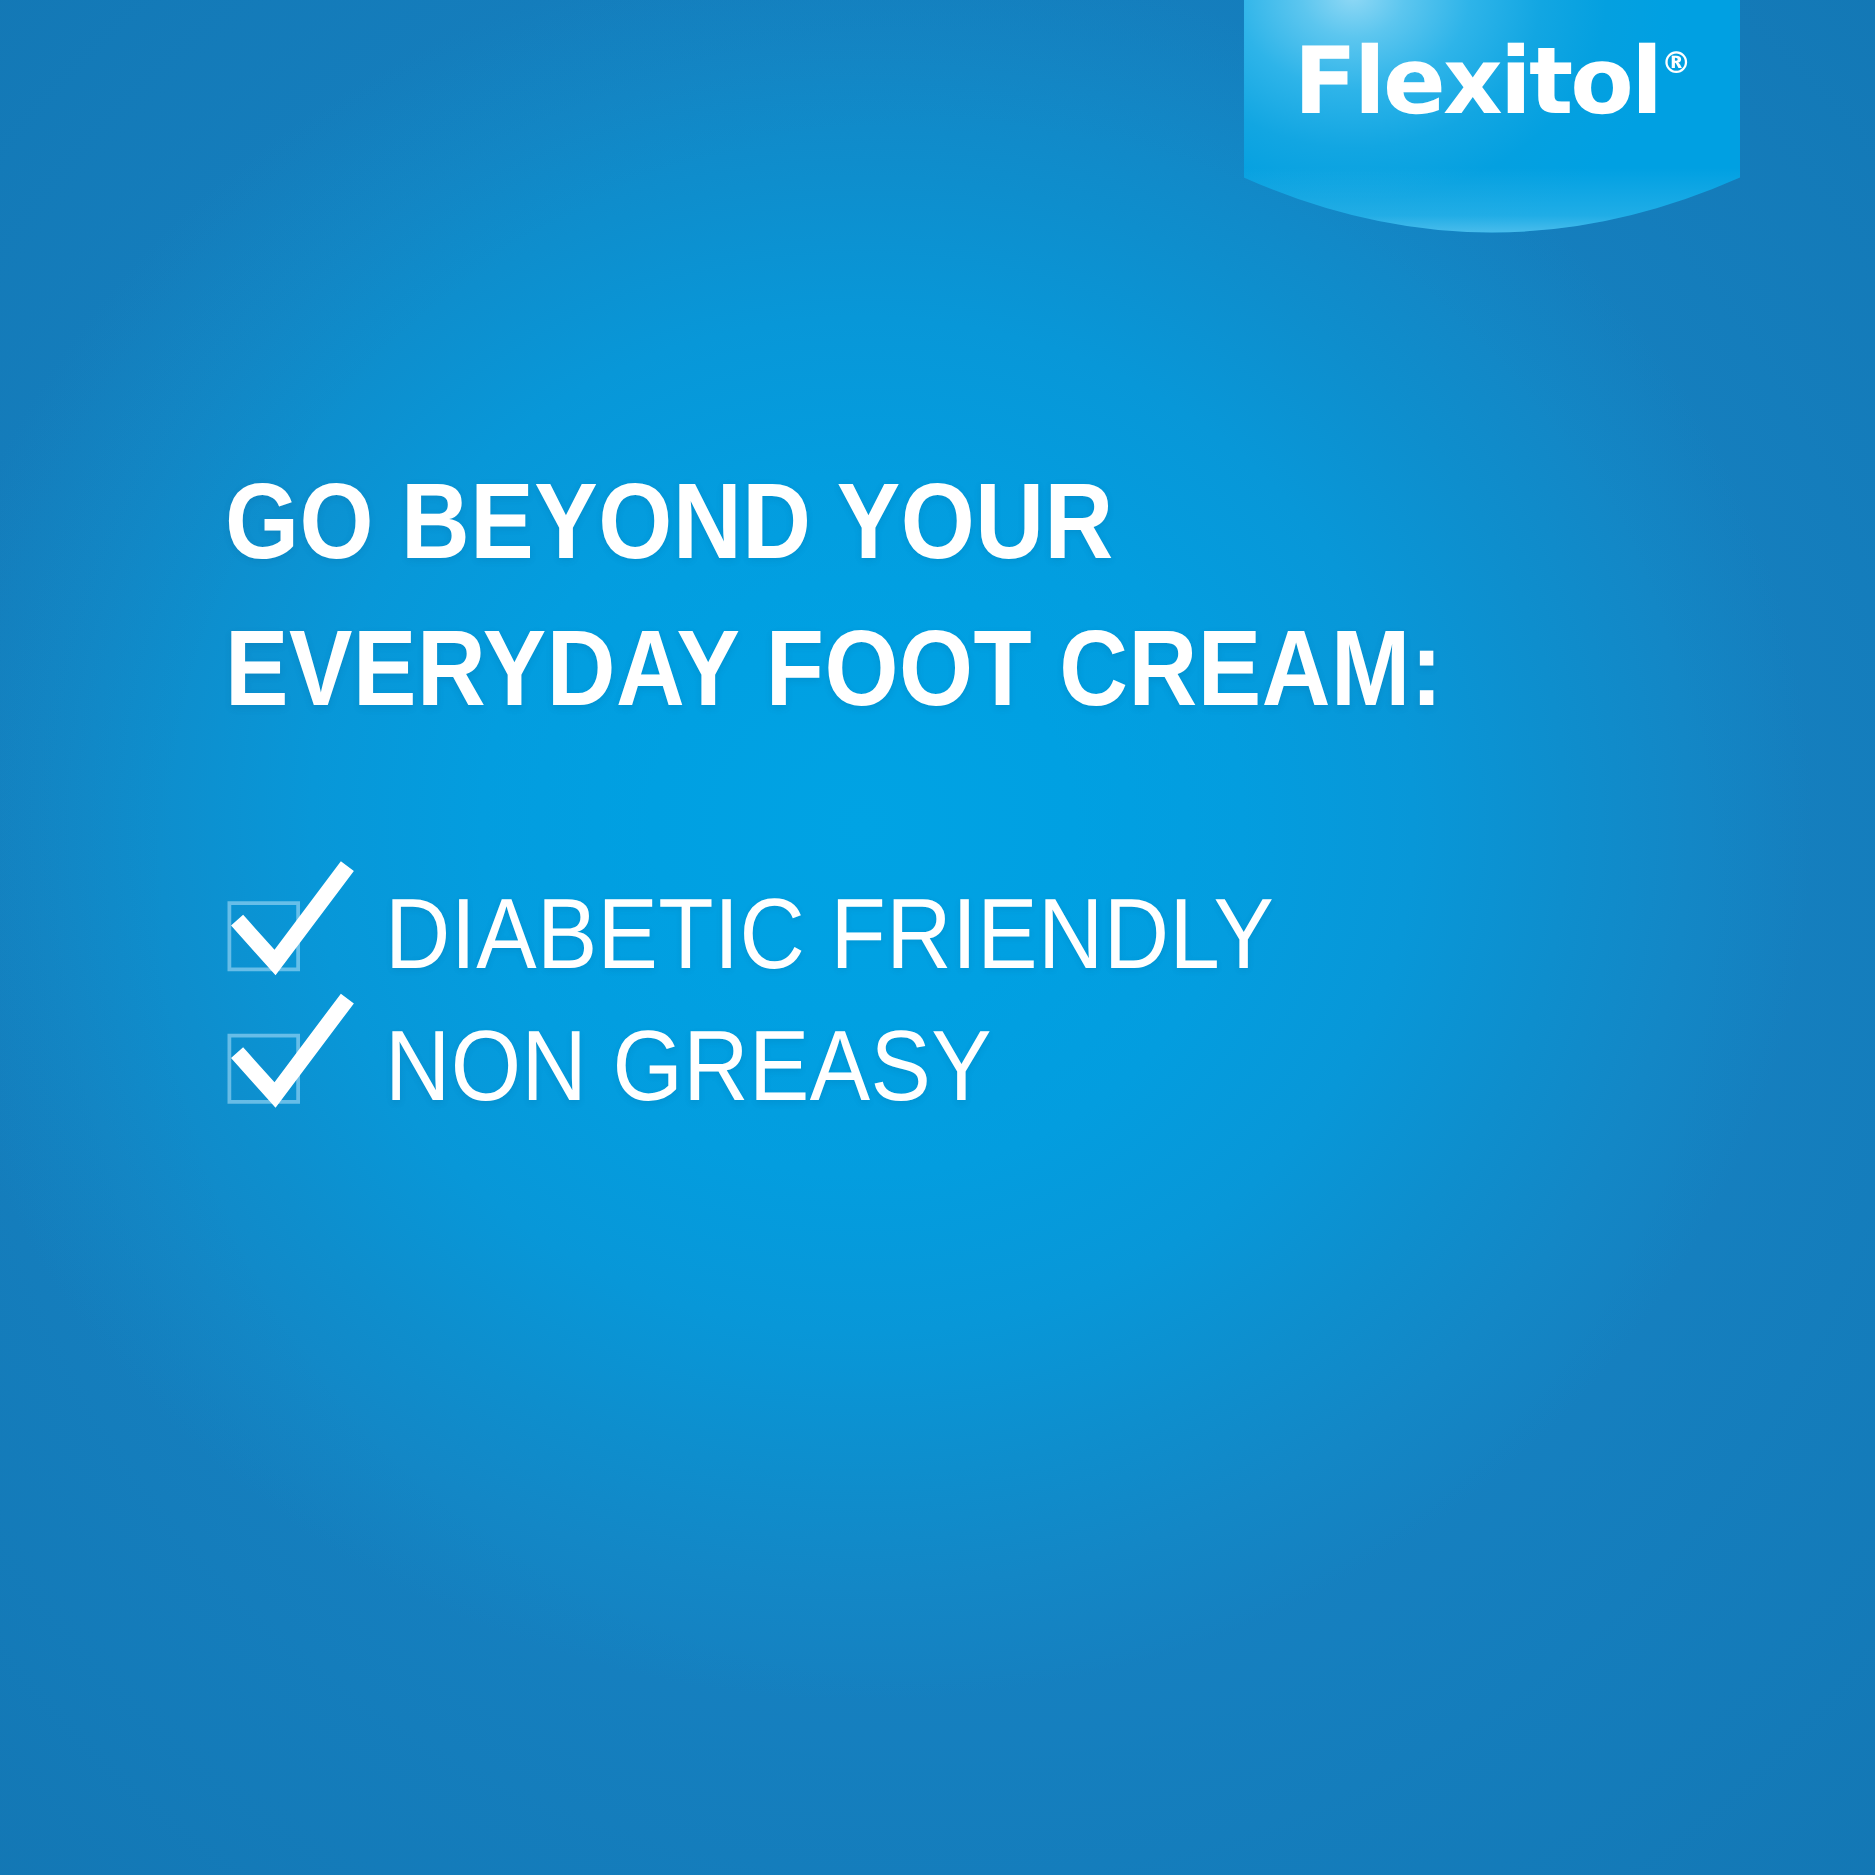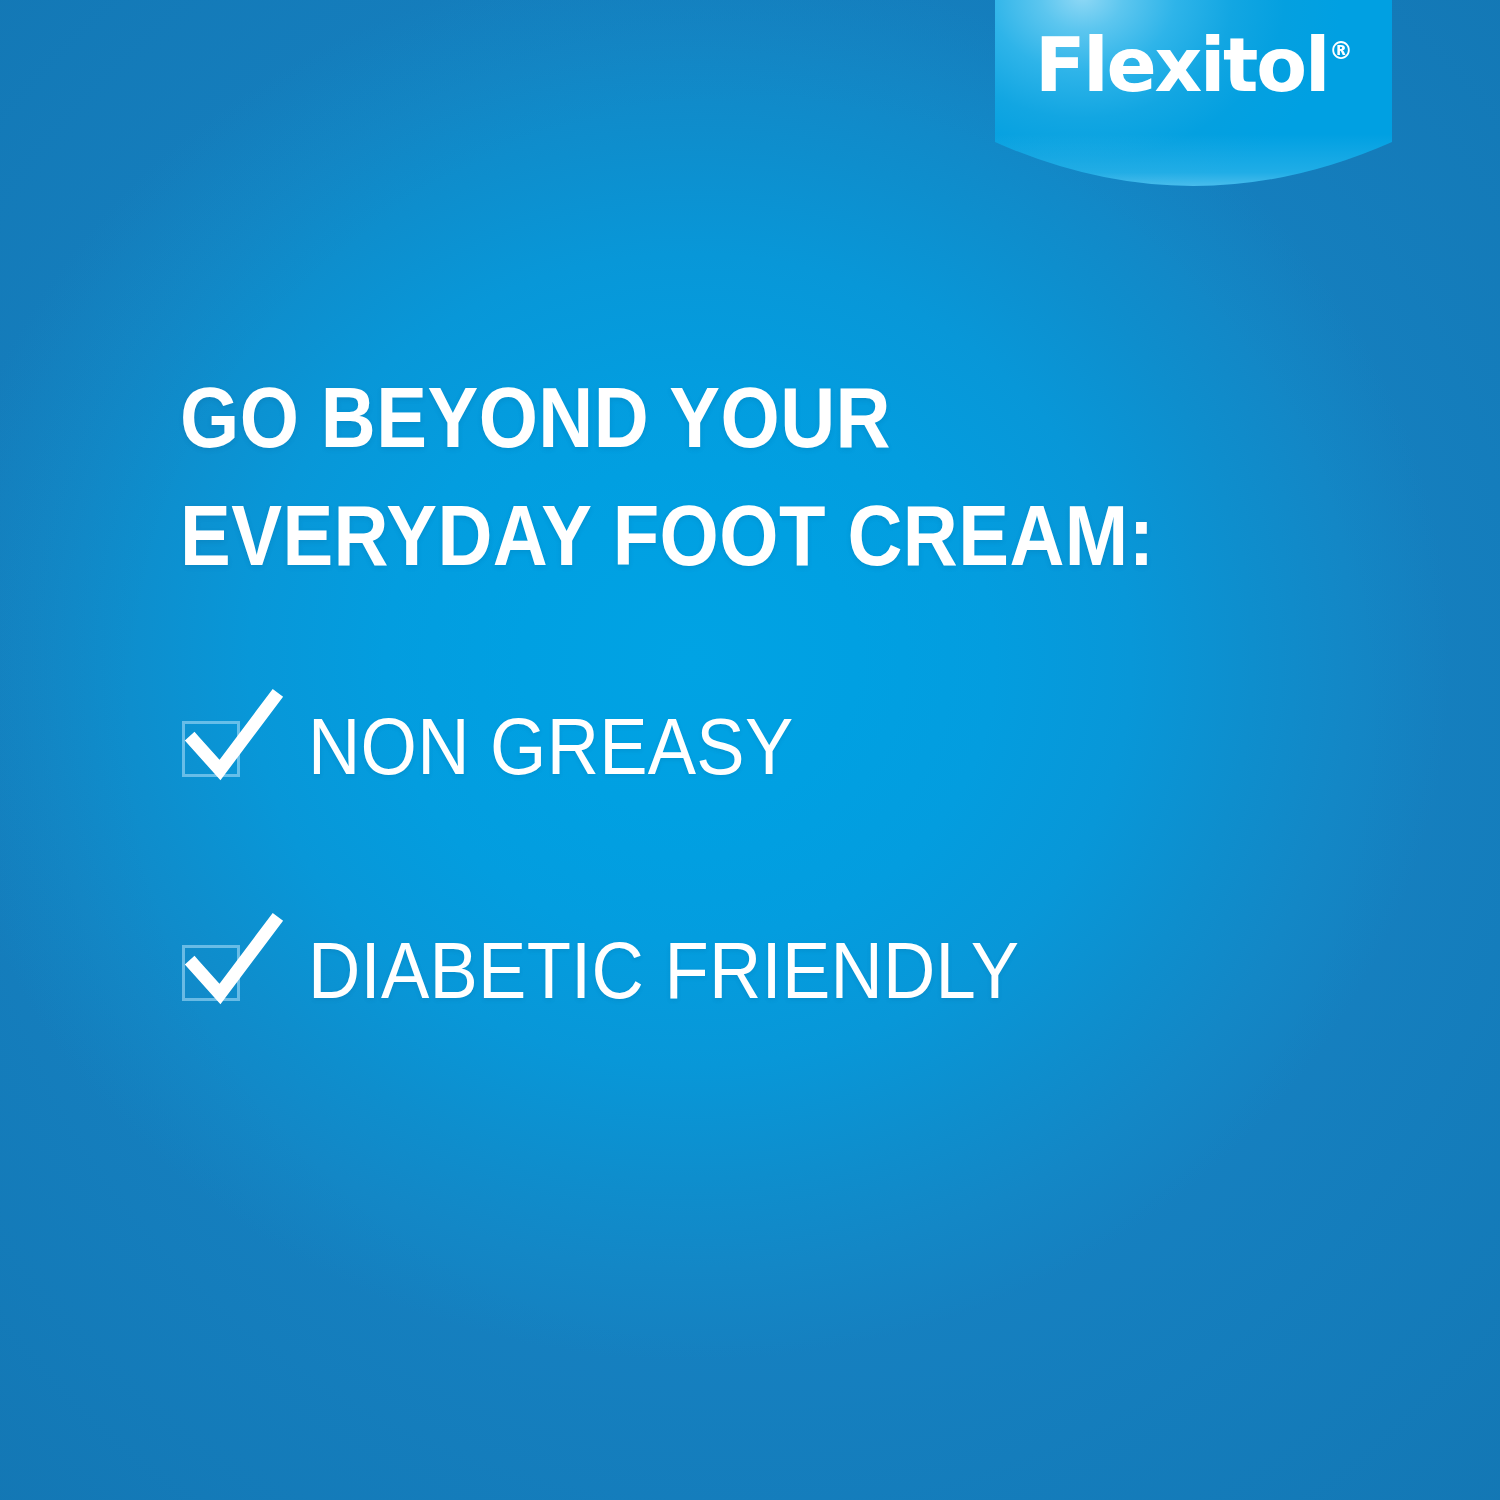--- a/index.html
+++ b/index.html
@@ -184,39 +184,39 @@
   </div>
 
   <div class="headline">
     <span class="headline-line">GO BEYOND YOUR</span>
     <span class="headline-line">EVERYDAY FOOT CREAM:</span>
   </div>
 
   <div class="benefits">
 
 
+    <div class="benefit-row row-3">
+      <span class="checkmark-box"></span>
+      <span class="checkmark-glyph">
+        <svg width="108" height="96" viewBox="0 0 108 96" fill="none" aria-hidden="true">
+          <path d="M14 47 L40 76 L94 4" stroke="#ffffff" stroke-width="13" stroke-linecap="square" stroke-linejoin="miter" fill="none"></path>
+        </svg>
+      </span>
+      <span class="benefit-text">
+        <span class="text-line">DIABETIC FRIENDLY</span>
+      </span>
+    </div>
+
     <div class="benefit-row row-2">
       <span class="checkmark-box"></span>
       <span class="checkmark-glyph">
         <svg width="108" height="96" viewBox="0 0 108 96" fill="none" aria-hidden="true">
           <path d="M14 47 L40 76 L94 4" stroke="#ffffff" stroke-width="13" stroke-linecap="square" stroke-linejoin="miter" fill="none"></path>
         </svg>
       </span>
       <span class="benefit-text">
         <span class="text-line">NON GREASY</span>
       </span>
     </div>
 
-    <div class="benefit-row row-3">
-      <span class="checkmark-box"></span>
-      <span class="checkmark-glyph">
-        <svg width="108" height="96" viewBox="0 0 108 96" fill="none" aria-hidden="true">
-          <path d="M14 47 L40 76 L94 4" stroke="#ffffff" stroke-width="13" stroke-linecap="square" stroke-linejoin="miter" fill="none"></path>
-        </svg>
-      </span>
-      <span class="benefit-text">
-        <span class="text-line">DIABETIC FRIENDLY</span>
-      </span>
-    </div>
-
   </div>
 
 </div>
 
 </body></html>

